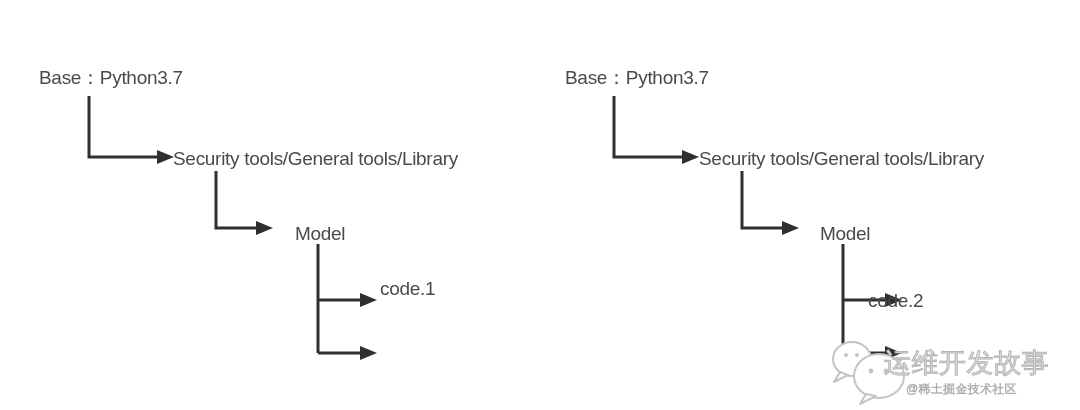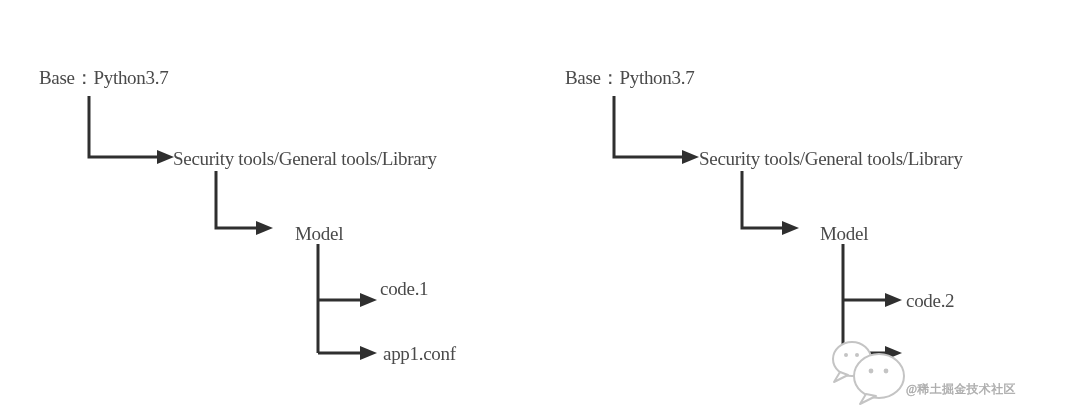--- a/index.html
+++ b/index.html
@@ -6,21 +6,21 @@
     margin: 0;
     padding: 0;
     background: #ffffff;
   }
   .canvas {
     position: relative;
     width: 1080px;
     height: 410px;
     background: #ffffff;
     overflow: hidden;
-    font-family: Liberation Serif, serif;
+    font-family: Liberation Sans, sans-serif;
     border-radius: 24px;
   }
   .connectors {
     position: absolute;
     left: 0;
     top: 0;
     width: 1080px;
     height: 410px;
   }
   .connectors path.line {
@@ -43,21 +43,21 @@
   
   .t1-base   { left: 39px;  top: 66px;  }
   .t1-layer1 { left: 173px; top: 147px; }
   .t1-model  { left: 295px; top: 222px; }
   .t1-leaf0  { left: 380px; top: 277px; }
   .t1-leaf1  { left: 383px; top: 342px; }
   
   .t2-base   { left: 565px; top: 66px;  }
   .t2-layer1 { left: 699px; top: 147px; }
   .t2-model  { left: 820px; top: 222px; }
-  .t2-leaf0  { left: 906px; top: 289px; }
+  .t2-leaf0  { left: 868px; top: 289px; }
   .t2-leaf1  { left: 909px; top: 342px; }
   
   .wm-icon-svg {
     position: absolute;
     left: 828px;
     top: 338px;
     width: 85px;
     height: 70px;
   }
   .wm-title {
@@ -110,36 +110,36 @@
       <polygon class="arrow" points="885,293 885,307 902,300"></polygon>
       <path class="line" d="M843 353 L886 353"></path>
       <polygon class="arrow" points="885,346 885,360 902,353"></polygon>
     </g>
   </svg>
 
   <div class="label t1-base">Base：Python3.7</div>
   <div class="label t1-layer1">Security tools/General tools/Library</div>
   <div class="label t1-model">Model</div>
   <div class="label t1-leaf0">code.1</div>
-  <div class="label t1-leaf1">app1.conf</div>
 
   <div class="label t2-base">Base：Python3.7</div>
   <div class="label t2-layer1">Security tools/General tools/Library</div>
   <div class="label t2-model">Model</div>
   <div class="label t2-leaf0">code.2</div>
 
   <svg class="wm-icon-svg" viewBox="0 0 85 70" xmlns="http://www.w3.org/2000/svg">
     <g fill="#ffffff" stroke="#c4c4c4" stroke-width="2">
       <ellipse cx="24" cy="21" rx="19" ry="17"></ellipse>
       <path d="M12 34 L6 44 L20 37 Z" stroke-linejoin="round"></path>
       <ellipse cx="51" cy="38" rx="25" ry="22"></ellipse>
       <path d="M38 56 L32 66 L48 58 Z" stroke-linejoin="round"></path>
     </g>
     <g fill="#c4c4c4" stroke="none">
       <circle cx="18" cy="17" r="2"></circle>
       <circle cx="29" cy="17" r="2"></circle>
       <circle cx="43" cy="33" r="2.4"></circle>
       <circle cx="58" cy="33" r="2.4"></circle>
     </g>
   </svg>
+  <div class="wm-title">运维开发故事</div>
   <div class="wm-subtitle">@稀土掘金技术社区</div>
 
 </div>
 
 </body></html>

